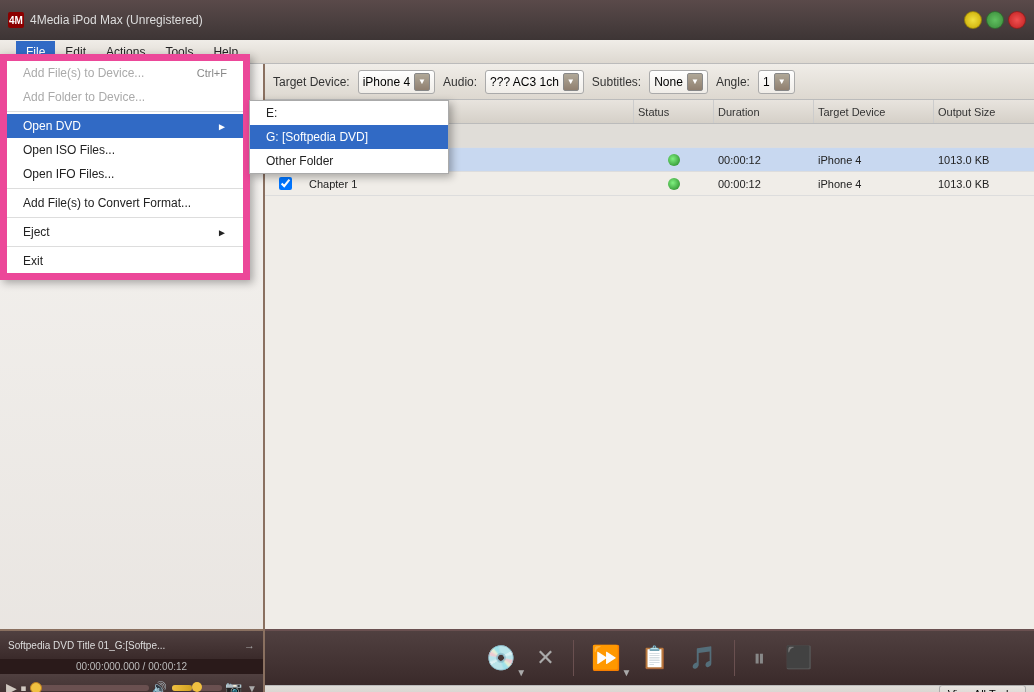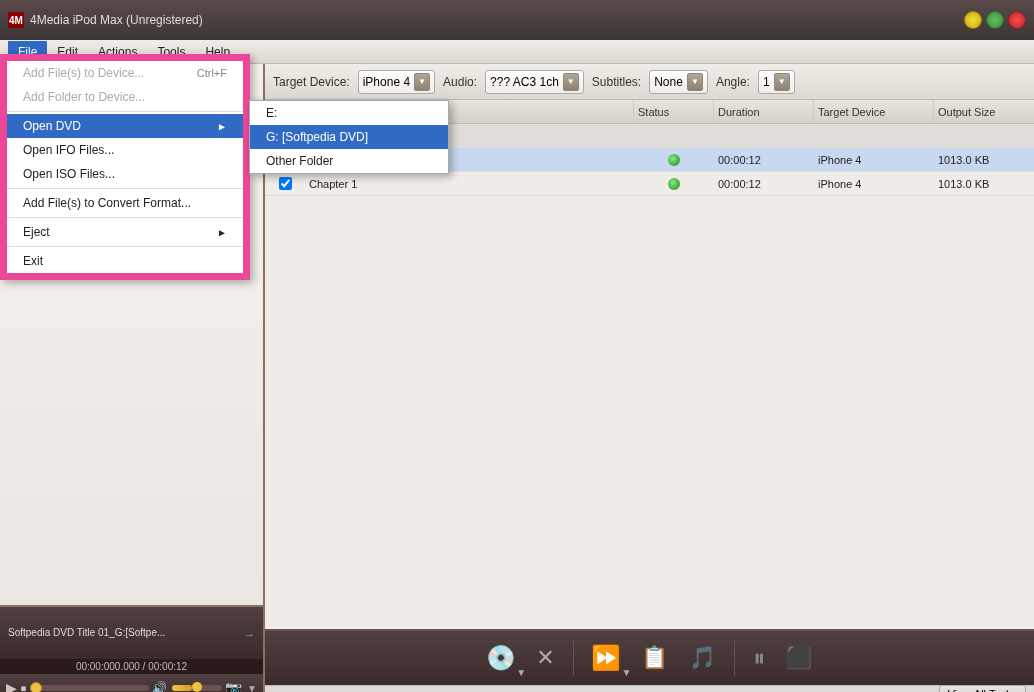--- a/index.html
+++ b/index.html
@@ -21,21 +21,21 @@
     .win-btn.minimize { background: radial-gradient(circle, #f0e040, #c8a800); }
     .win-btn.maximize { background: radial-gradient(circle, #60c060, #3a8a3a); }
     .win-btn.close { background: radial-gradient(circle, #f05050, #c02020); }
 
     
     .menu-bar {
       background: linear-gradient(to bottom, #f0ede8, #ddd8d0);
       height: 24px;
       display: flex;
       align-items: center;
-      padding: 0 8px;
+      padding: 0 16px;
       border-bottom: 1px solid #bbb;
     }
     .menu-item {
       padding: 2px 10px;
       cursor: pointer;
       font-size: 12px;
       color: #222;
       height: 22px;
       display: flex;
       align-items: center;
@@ -192,25 +192,25 @@
       cursor: pointer;
       font-size: 12px;
       color: #333;
     }
 
     .left-panel-preview {
       border-top: 2px solid #8a7060;
     }
     .preview-title {
       background: linear-gradient(to bottom, #504040, #3a2a2a);
-      padding: 20px 8px;
+      padding: 8px 8px;
       color: #ddd;
       font-size: 11px;
       display: flex;
-      align-items: flex-start;
+      align-items: center;
       justify-content: space-between;
     }
     .preview-img {
       width: 265px;
       height: 148px;
       background: linear-gradient(135deg, #1a3a5a 0%, #2a5a8a 30%, #4a8ab0 50%, #6aaad0 60%, #3a6a90 80%, #1a3a5a 100%);
       display: flex;
       align-items: center;
       justify-content: center;
       flex-direction: column;
@@ -470,24 +470,24 @@
   <div class="dropdown-menu-item" style="color:#aaa;">
     <span>Add Folder to Device...</span>
     <span class="shortcut"></span>
   </div>
   <div class="dropdown-menu-separator"></div>
   <div class="dropdown-menu-item highlighted">
     <span>Open DVD</span>
     <span class="dropdown-menu-arrow">►</span>
   </div>
   <div class="dropdown-menu-item">
+    <span>Open ISO Files...</span>
+  </div>
+  <div class="dropdown-menu-item">
     <span>Open IFO Files...</span>
-  </div>
-  <div class="dropdown-menu-item">
-    <span>Open ISO Files...</span>
   </div>
   <div class="dropdown-menu-separator"></div>
   <div class="dropdown-menu-item">
     <span>Add File(s) to Convert Format...</span>
   </div>
   <div class="dropdown-menu-separator"></div>
   <div class="dropdown-menu-item">
     <span>Eject</span>
     <span class="dropdown-menu-arrow">►</span>
   </div>

